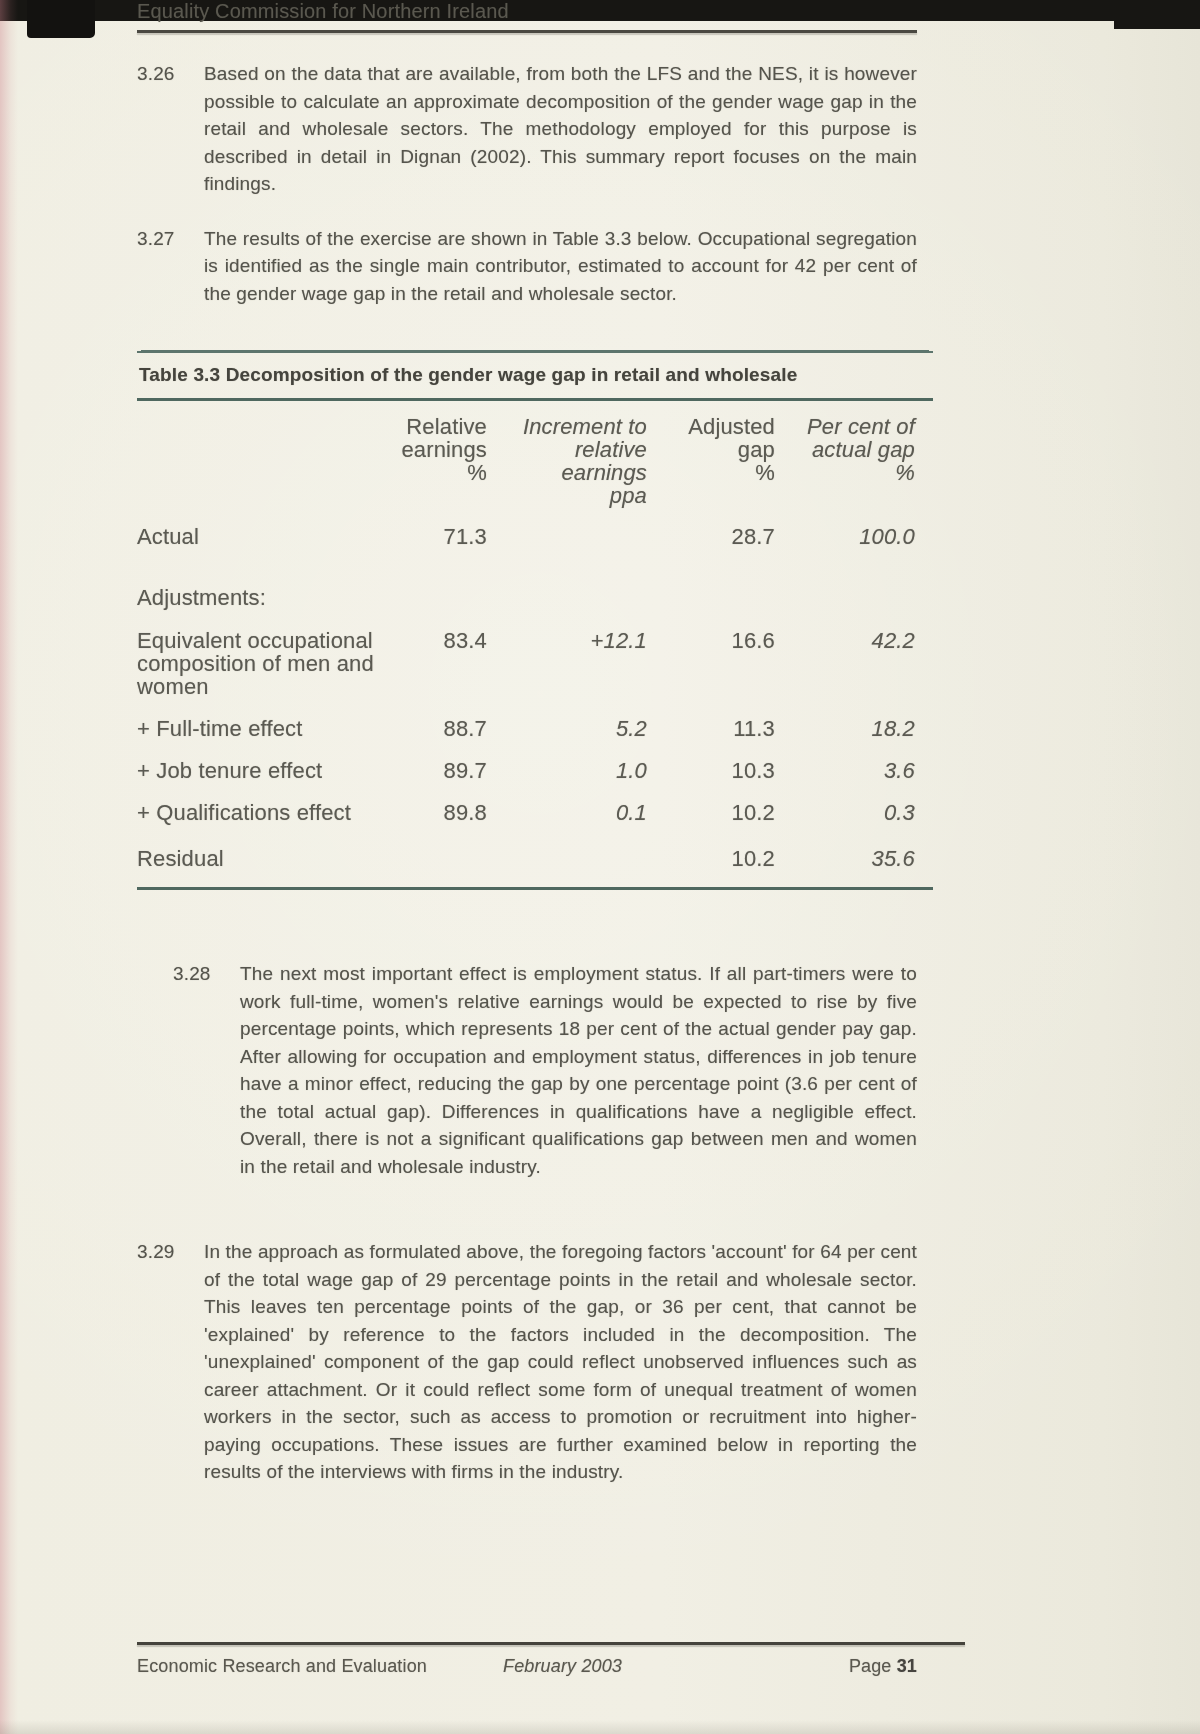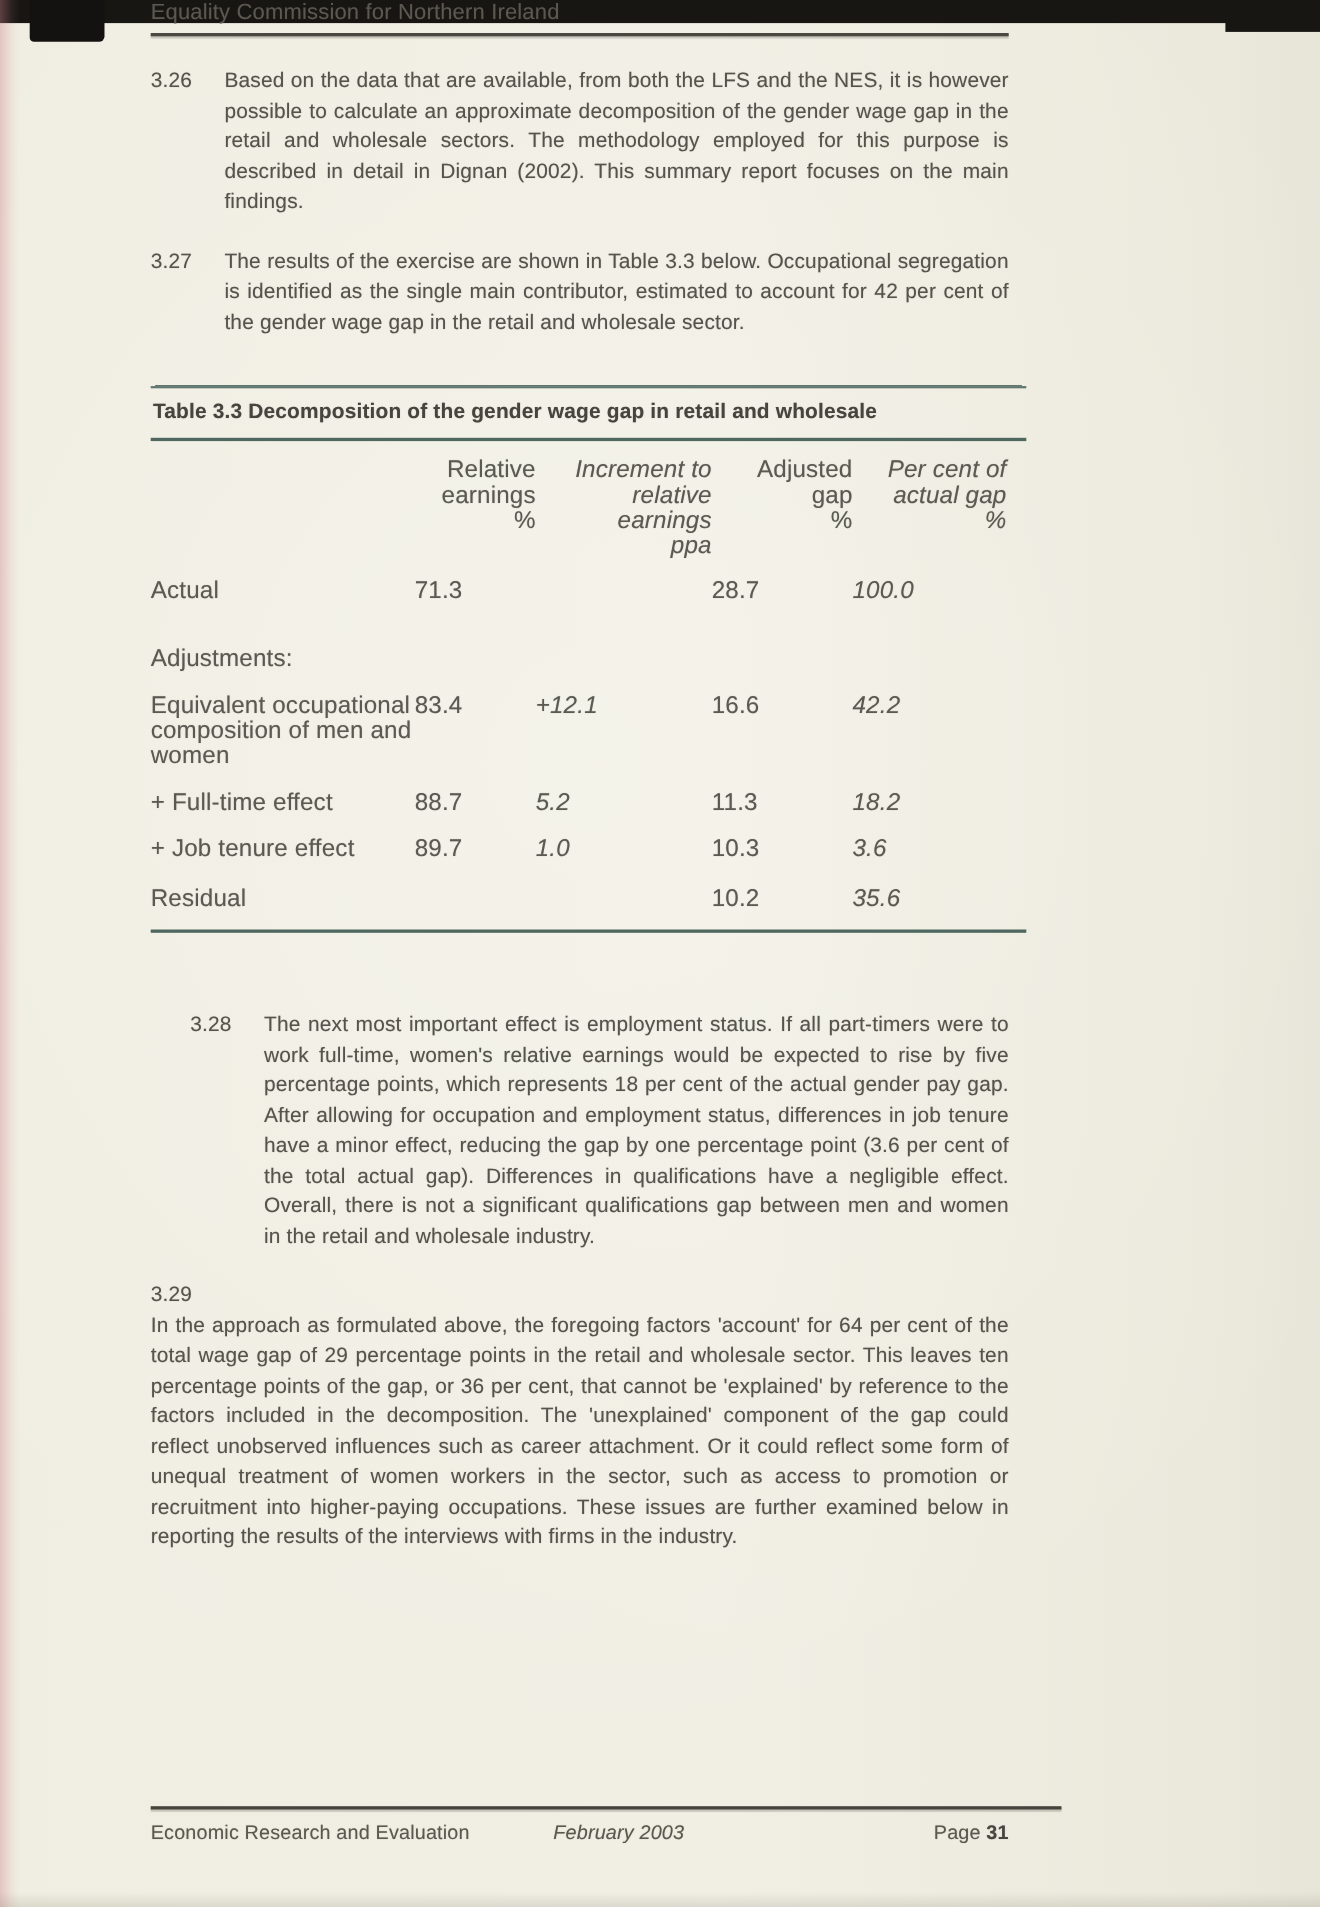--- a/index.html
+++ b/index.html
@@ -33,36 +33,36 @@
   .header-right{text-align:right;}
   .header-rule{height:3px;background:#4a4841;margin-top:7px;box-shadow:0 2px 1px rgba(74,72,65,0.25);}
 
   
   .para{display:flex;font-size:19px;line-height:27.5px;color:#55544c;}
   .para-num{width:67px;flex:none;}
   .para-text{flex:1;text-align:justify;}
   .p-326{margin-top:27px;}
   .p-327{margin-top:27px;}
   .p-328{margin-top:70px;margin-left:36px;}
-  .p-329{margin-top:26px;flex-direction:column;}
+  .p-329{margin-top:58px;}
 
   
   .table-wrap{margin-top:44px;width:796px;border-bottom:3px solid #4f685f;}
   .table-title{
     font-weight:bold;font-size:19px;color:#45443d;
     padding:9px 2px 10px 2px;line-height:26px;
     border-top:2px solid #5d756d;border-bottom:3px solid #4f685f;
     box-shadow:0 -5px 0 -4px #5d756d;
   }
   table{width:778px;border-collapse:collapse;font-size:22px;line-height:23px;color:#5b5a52;}
   col.c-label{width:240px;} col.c-rel{width:110px;} col.c-inc{width:160px;} col.c-adj{width:128px;} col.c-pct{width:140px;}
   th{font-weight:normal;text-align:right;vertical-align:top;padding:14px 0 0 0;}
   th .th-name{min-height:46px;}
   td{vertical-align:top;padding:0;}
-  td.num{}
+  td.num{text-align:right;}
   .it{font-style:italic;}
   tr.row-actual td{padding-top:18px;}
   tr.row-adjustments td{padding-top:38px;}
   tr.row-equivalent td{padding-top:20px;}
   tr.row-effect td{padding-top:19px;}
   tr.row-residual td{padding-top:23px;padding-bottom:17px;}
 
   
   .footer{position:absolute;left:137px;top:1642px;width:828px;}
   .footer-rule{height:3px;background:#45433c;box-shadow:0 2px 1px rgba(69,67,60,0.25);}
@@ -160,20 +160,27 @@
             <td class="num">11.3</td>
             <td class="num it">18.2</td>
           </tr>
           <tr class="row-effect">
             <td class="lbl">+ Job tenure effect</td>
             <td class="num">89.7</td>
             <td class="num it">1.0</td>
             <td class="num">10.3</td>
             <td class="num it">3.6</td>
           </tr>
+          <tr class="row-effect">
+            <td class="lbl">+ Qualifications effect</td>
+            <td class="num">89.8</td>
+            <td class="num it">0.1</td>
+            <td class="num">10.2</td>
+            <td class="num it">0.3</td>
+          </tr>
           <tr class="row-residual">
             <td class="lbl">Residual</td>
             <td class="num"></td>
             <td class="num it"></td>
             <td class="num">10.2</td>
             <td class="num it">35.6</td>
           </tr>
         </tbody>
       </table>
     </div>

